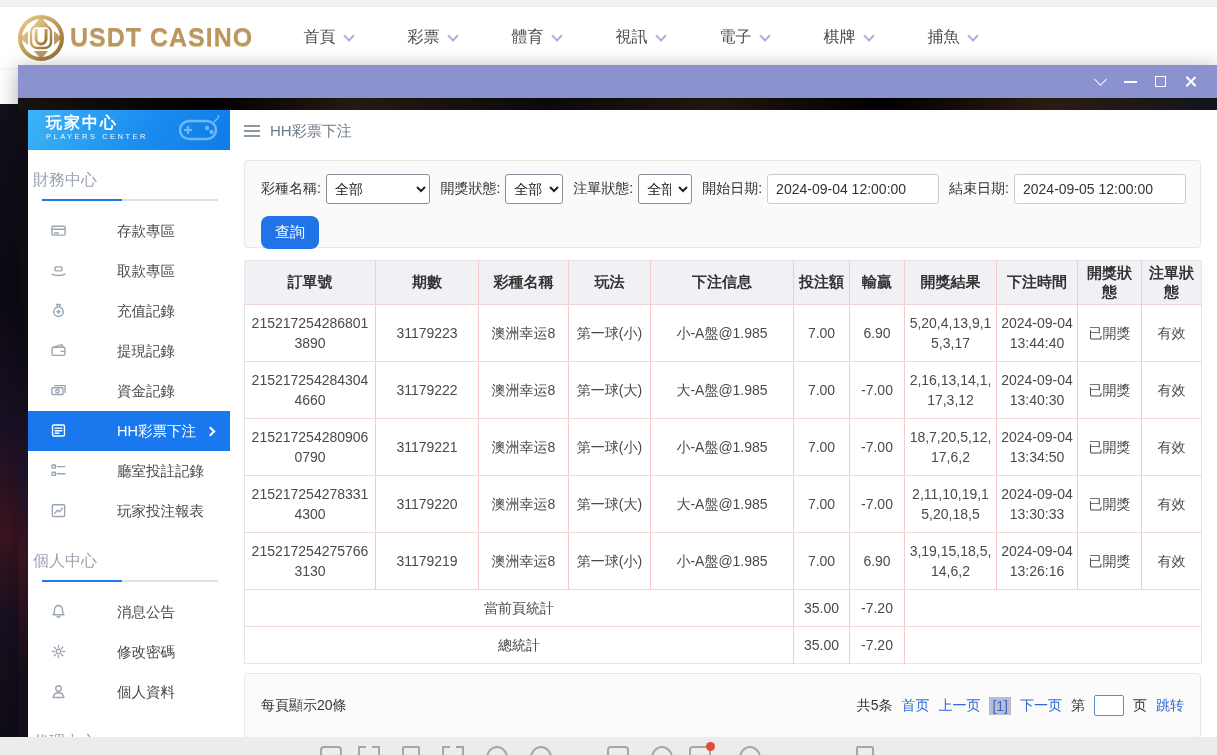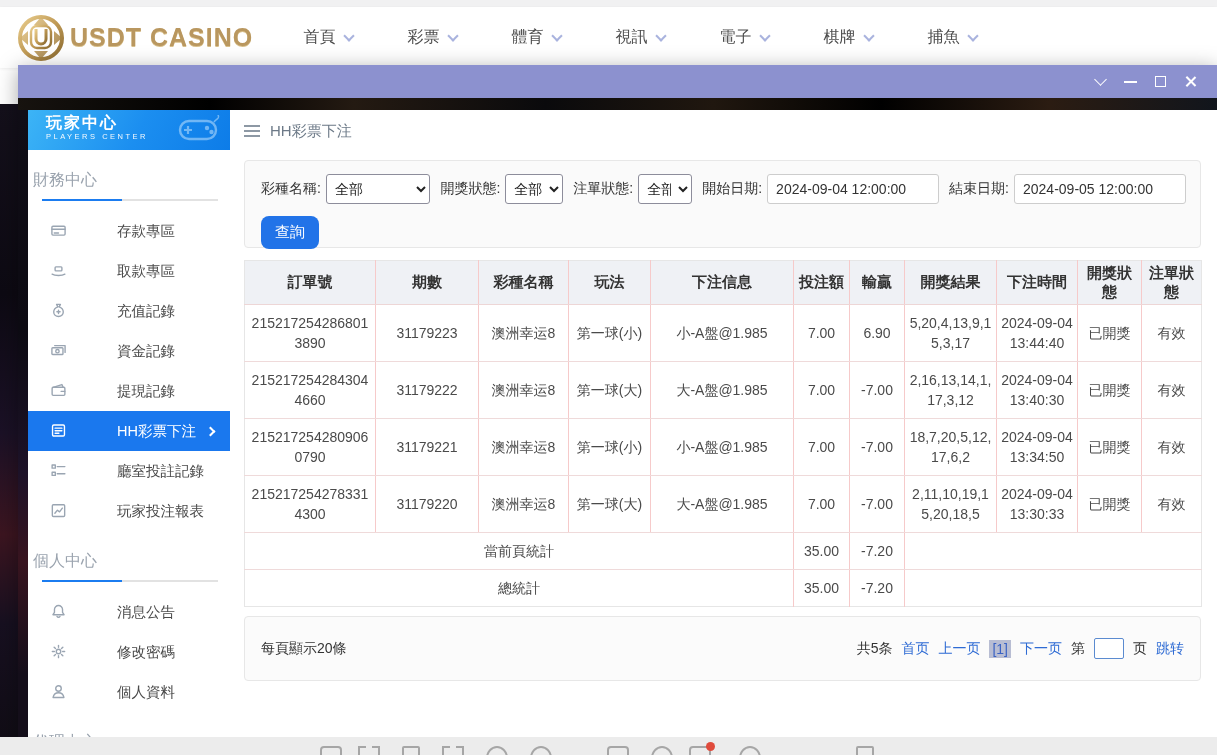--- a/index.html
+++ b/index.html
@@ -237,35 +237,35 @@
                 <svg viewBox="0 0 16 16" fill="none" stroke="currentColor" stroke-width="1.3" stroke-linecap="round" stroke-linejoin="round">
                   <path d="M6.2 2.2h3.6L8.6 4.6c2.3.8 3.9 2.6 3.9 4.9a4.5 4.2 0 0 1-9 0c0-2.3 1.6-4.1 3.9-4.9z"></path>
                   <path d="M6.5 9.2h3M8 7.8v3"></path>
                 </svg>
               </span>
               <span class="side-label">充值記錄</span>
             </div>
             <div class="side-item">
               <span class="icon">
                 <svg viewBox="0 0 16 16" fill="none" stroke="currentColor" stroke-width="1.3" stroke-linecap="round" stroke-linejoin="round">
+                  <rect x="2" y="5" width="12" height="7.6" rx="1"></rect>
+                  <path d="M3 5l8.2-2.6 1 2.4M10.4 8.8H14"></path>
+                </svg>
+              </span>
+              <span class="side-label">提現記錄</span>
+            </div>
+            <div class="side-item">
+              <span class="icon">
+                <svg viewBox="0 0 16 16" fill="none" stroke="currentColor" stroke-width="1.3" stroke-linecap="round" stroke-linejoin="round">
                   <rect x="1.8" y="5.4" width="10.4" height="6.4" rx=".8"></rect>
                   <circle cx="7" cy="8.6" r="1.6"></circle>
                   <path d="M4.4 3.4h9.8v6.4"></path>
                 </svg>
               </span>
               <span class="side-label">資金記錄</span>
-            </div>
-            <div class="side-item">
-              <span class="icon">
-                <svg viewBox="0 0 16 16" fill="none" stroke="currentColor" stroke-width="1.3" stroke-linecap="round" stroke-linejoin="round">
-                  <rect x="2" y="5" width="12" height="7.6" rx="1"></rect>
-                  <path d="M3 5l8.2-2.6 1 2.4M10.4 8.8H14"></path>
-                </svg>
-              </span>
-              <span class="side-label">提現記錄</span>
             </div>
             <div class="side-item active">
               <span class="icon">
                 <svg viewBox="0 0 16 16" fill="none" stroke="currentColor" stroke-width="1.3" stroke-linecap="round" stroke-linejoin="round">
                   <rect x="2.4" y="2.8" width="11.2" height="10.4" rx="1.2"></rect>
                   <path d="M4.8 5.8h6.4M4.8 8.2h6.4M4.8 10.6h3.6"></path>
                 </svg>
               </span>
               <span class="side-label">HH彩票下注</span>
               <i class="chev-right"></i>
@@ -430,20 +430,33 @@
                 <td>澳洲幸运8</td>
                 <td>第一球(大)</td>
                 <td>大-A盤@1.985</td>
                 <td>7.00</td>
                 <td>-7.00</td>
                 <td>2,11,10,19,15,20,18,5</td>
                 <td>2024-09-04 13:30:33</td>
                 <td>已開獎</td>
                 <td>有效</td>
               </tr>
+              <tr class="data-row">
+                <td>2152172542757663130</td>
+                <td>31179219</td>
+                <td>澳洲幸运8</td>
+                <td>第一球(小)</td>
+                <td>小-A盤@1.985</td>
+                <td>7.00</td>
+                <td>6.90</td>
+                <td>3,19,15,18,5,14,6,2</td>
+                <td>2024-09-04 13:26:16</td>
+                <td>已開獎</td>
+                <td>有效</td>
+              </tr>
               <tr class="sum-row">
                 <td colspan="5">當前頁統計</td>
                 <td>35.00</td>
                 <td>-7.20</td>
                 <td colspan="4"></td>
               </tr>
               <tr class="sum-row">
                 <td colspan="5">總統計</td>
                 <td>35.00</td>
                 <td>-7.20</td>

